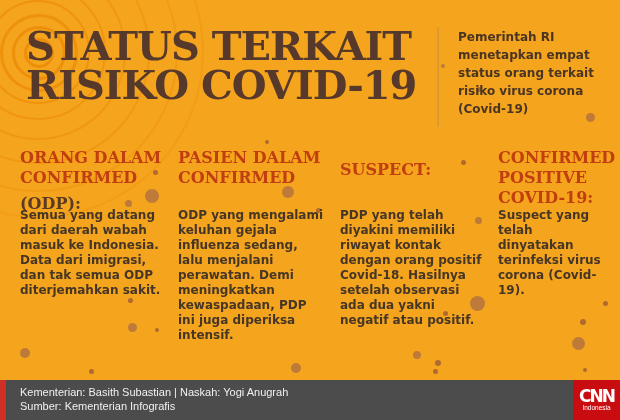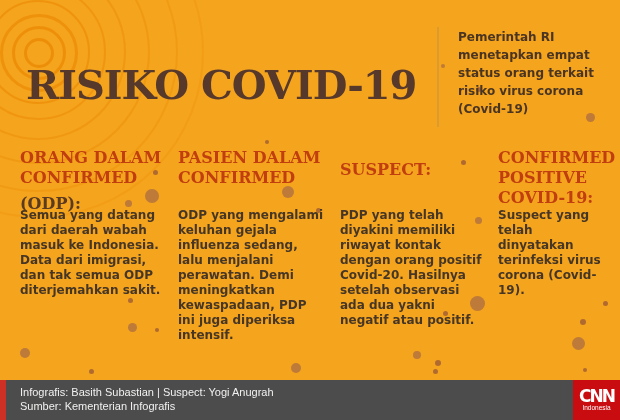--- a/index.html
+++ b/index.html
@@ -110,21 +110,21 @@
       <div class="dot" style="left: 413px; top: 351px; width: 8px; height: 8px;"></div>
       <div class="dot" style="left: 435px; top: 360px; width: 6px; height: 6px; background: rgb(176, 106, 47);"></div>
       <div class="dot" style="left: 602.5px; top: 300.5px; width: 5px; height: 5px; background: rgb(176, 106, 47);"></div>
       <div class="dot" style="left: 580px; top: 319px; width: 6px; height: 6px; background: rgb(176, 106, 47);"></div>
       <div class="dot" style="left: 571.5px; top: 336.5px; width: 13px; height: 13px;"></div>
       <div class="dot" style="left: 583px; top: 368px; width: 4px; height: 4px; background: rgb(176, 106, 47);"></div>
       <div class="dot" style="left: 432.5px; top: 368.5px; width: 5px; height: 5px; background: rgb(176, 106, 47);"></div>
     </div>
 
   <h1 class="title">
-    <br>
+    <span>STATUS TERKAIT</span><br>
     <span>RISIKO COVID-19</span>
   </h1>
 
   <div class="divider"></div>
 
   <p class="intro">Pemerintah RI menetapkan empat status orang terkait risiko virus corona (Covid-19)</p>
 
   <div class="col col-1">
     <h2 class="col-heading">
       <span>ORANG DALAM CONFIRMED</span>
@@ -137,34 +137,34 @@
     <h2 class="col-heading">
       <span>PASIEN DALAM CONFIRMED</span>
     </h2>
     <p class="col-body">ODP yang mengalami keluhan gejala influenza sedang, lalu menjalani perawatan. Demi meningkatkan kewaspadaan, PDP ini juga diperiksa intensif.</p>
   </div>
 
   <div class="col col-3">
     <h2 class="col-heading">
       <span>SUSPECT:</span>
     </h2>
-    <p class="col-body">PDP yang telah diyakini memiliki riwayat kontak dengan orang positif Covid-20. Hasilnya setelah observasi ada dua yakni negatif atau positif.</p>
+    <p class="col-body">PDP yang telah diyakini memiliki riwayat kontak dengan orang positif Covid-18. Hasilnya setelah observasi ada dua yakni negatif atau positif.</p>
   </div>
 
   <div class="col col-4">
     <h2 class="col-heading">
       <span>CONFIRMED POSITIVE COVID-19:</span>
     </h2>
     <p class="col-body">Suspect yang telah dinyatakan terinfeksi virus corona (Covid-19).</p>
   </div>
 
   <div class="footer">
     <div class="footer-stripe"></div>
     <div class="footer-text">
-      <div>Infografis: Basith Subastian | Suspect: Yogi Anugrah</div>
+      <div>Kementerian: Basith Subastian | Naskah: Yogi Anugrah</div>
       <div>Sumber: Kementerian Infografis</div>
     </div>
     <div class="cnn-box">
       <span class="cnn-brand">CNN</span>
       <span class="cnn-region">Indonesia</span>
     </div>
   </div>
 
 </div>
 

